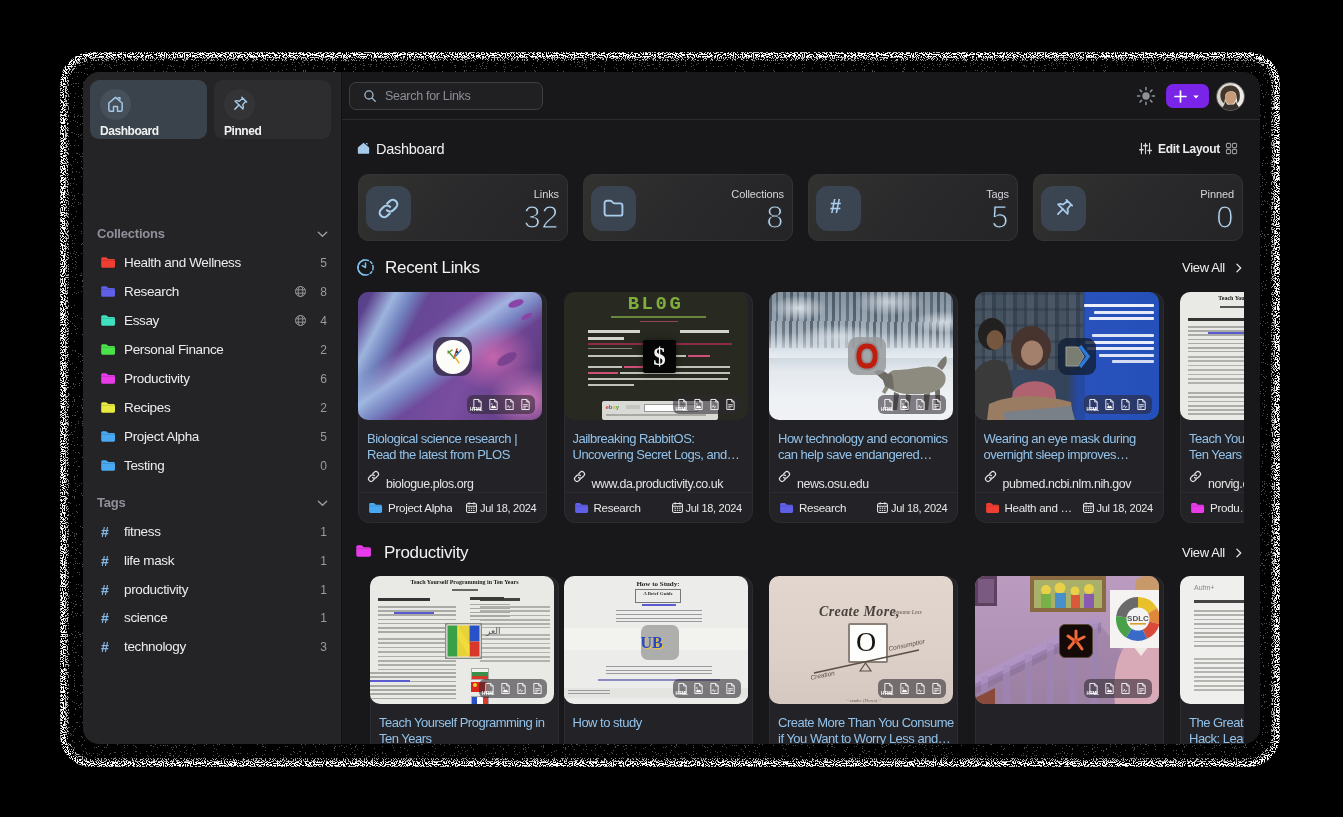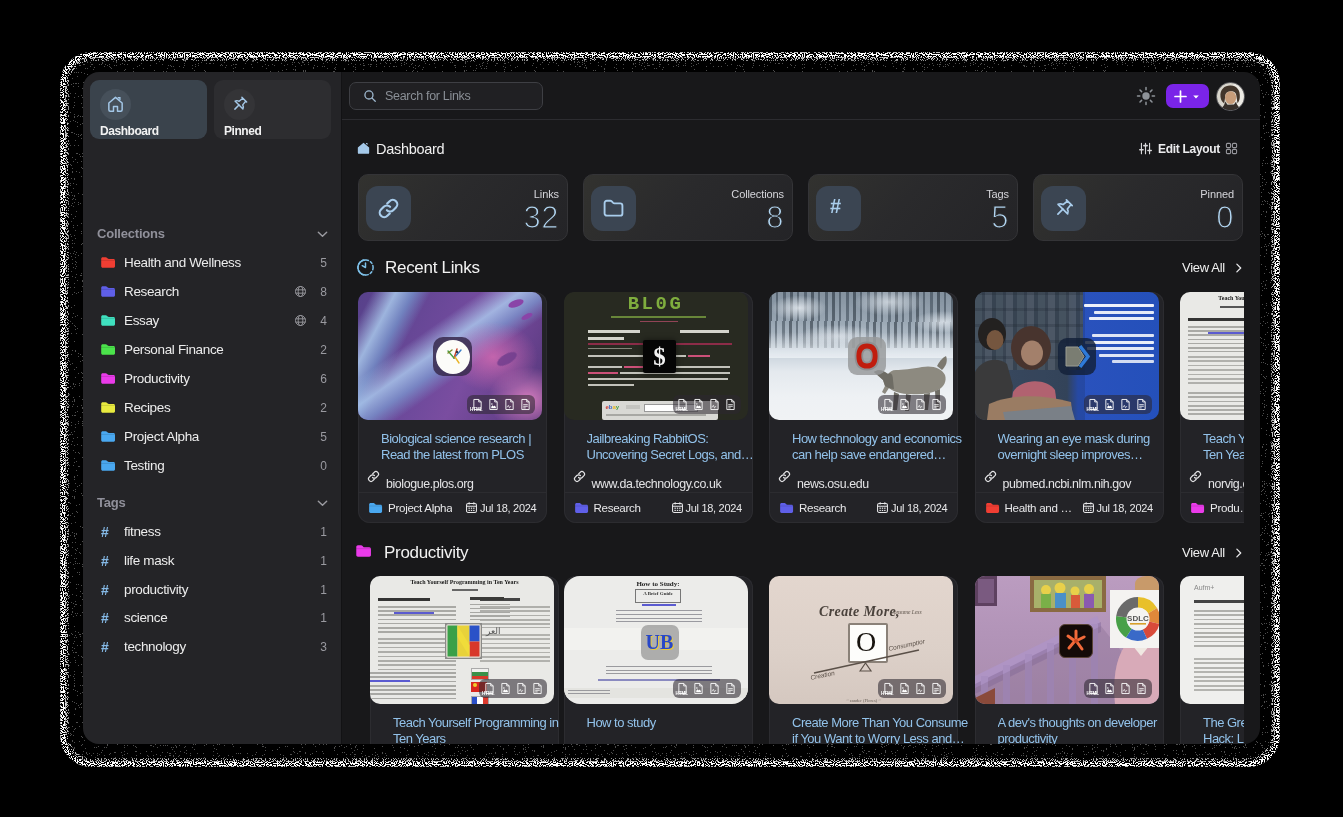--- a/index.html
+++ b/index.html
@@ -40,21 +40,21 @@
   .statlabel{position:absolute;right:8px;top:12.5px;font-size:11px;letter-spacing:-0.1px;color:#d5d5da;}
   .statnum{position:absolute;right:8px;top:25px;font-size:31px;font-weight:400;color:#b2d6f2;letter-spacing:0.5px;-webkit-text-stroke:1.2px #2a2a2c;}
   .cardrow{position:absolute;left:16px;width:886px;overflow:hidden;}
   .lcard{position:absolute;top:0;width:189px;height:231px;border-radius:12px;background:#232327;box-shadow:inset 0 0 0 1px #2c2c30;}
   .limg{position:absolute;left:0;top:0;width:184px;height:128px;border-radius:10px;overflow:hidden;}
   .pill{position:absolute;right:7px;top:103px;height:19px;border-radius:6px;background:rgba(44,40,48,0.58);
     display:flex;align-items:center;padding:0 3px;gap:2px;z-index:3;}
   .picon{position:relative;width:14px;height:15px;display:inline-block;}
   .picon svg{position:absolute;left:0.5px;top:1px;color:#fff;}
   .plab{position:absolute;left:0px;top:9.5px;font-size:4.5px;font-weight:bold;color:#fff;letter-spacing:0;}
-  .ltitle{position:absolute;left:9px;top:138.5px;width:178px;font-size:13px;letter-spacing:-0.5px;line-height:16.3px;color:#92c2ea;display:-webkit-box;-webkit-line-clamp:2;-webkit-box-orient:vertical;overflow:hidden;margin-left:14px;}
+  .ltitle{position:absolute;left:9px;top:138.5px;width:178px;font-size:13px;letter-spacing:-0.5px;line-height:16.3px;color:#92c2ea;display:-webkit-box;-webkit-line-clamp:2;-webkit-box-orient:vertical;overflow:hidden;}
   .lurl{position:absolute;left:9px;top:176.5px;height:15px;color:#e3e3e5;font-size:12.4px;letter-spacing:-0.4px;}
   .lurl span{position:absolute;left:19px;top:8px;white-space:nowrap;}
   .ldiv{position:absolute;left:0;top:200px;width:189px;height:1px;background:#2c2c30;}
   .lfoot{position:absolute;left:0;top:201px;width:189px;height:30px;font-size:11.6px;letter-spacing:-0.3px;color:#e8e8ea;}
   .lfold{position:absolute;left:10px;top:8px;}
   .lcoll{position:absolute;left:30px;top:8px;white-space:nowrap;max-width:78px;overflow:hidden;text-overflow:ellipsis;}
   .lcal{position:absolute;top:8px;}
   .ldate{position:absolute;top:8.5px;white-space:nowrap;font-size:11px;}
 </style>
 </head>
@@ -398,21 +398,21 @@
                   <path d="M5.2 8.2h5.6M5.2 10.2h5.6M5.2 12.2h3" stroke="#fff" stroke-width="1"></path>
                 </svg>
               </span>
 </div>
           </div>
 <div class="ltitle">Jailbreaking RabbitOS: Uncovering Secret Logs, and…</div>
 <div class="lurl">
             <svg class="icn" style="left:0;top:1px" width="13" height="13" viewBox="0 0 16 16">
               <use href="#i-link"></use>
             </svg>
-            <span>www.da.technology.co.uk</span>
+            <span>www.da.productivity.co.uk</span>
           </div>
 <div class="ldiv"></div>
 <div class="lfoot">
 <svg class="lfold" width="15" height="15" viewBox="0 0 16 16" style="color:#5f5fe8">
               <use href="#i-folder-f"></use>
             </svg>
 <span class="lcoll">Research</span>
 <svg class="lcal" style="left:107px;color:#e8e8ea" width="13" height="13" viewBox="0 0 15 15">
               <use href="#i-cal"></use>
             </svg>
@@ -645,29 +645,29 @@
                   <use href="#i-doc"></use>
                   <path d="M5.2 8.2h5.6M5.2 10.2h5.6M5.2 12.2h3" stroke="#fff" stroke-width="1"></path>
                 </svg>
               </span>
 </div>
           </div>
 <div class="ltitle">Teach Yourself Programming in Ten Years</div>
 
 </div>
 <div class="lcard" style="left:205.5px;">
-<div class="limg" style="background:#ececea;border-radius:16px;">
+<div class="limg" style="background:#ececea;">
 <div class="abs" style="left:0;top:4px;width:189px;text-align:center;font-size:7px;font-weight:bold;color:#1a1a1a;font-family:'Liberation Serif',serif;">How to Study:</div>
 <div class="abs" style="left:0;top:15px;width:189px;text-align:center;font-size:5px;font-weight:bold;color:#333;font-family:'Liberation Serif',serif;">A Brief Guide</div>
 <div class="abs" style="left:71px;top:13px;width:44px;height:12px;border:0.6px solid #777;"></div>
 <div class="abs" style="left:78px;top:28px;width:34px;height:2px;background:#5b5bd0;"></div>
 <div class="abs" style="left:52px;top:34px;width:86px;height:12px;background:repeating-linear-gradient(180deg,#9a9aa0 0 1.5px,transparent 1.5px 3.8px);"></div>
 <div class="abs" style="left:0px;top:52px;width:189px;height:22px;background:#f2f2ef;"></div>
 <div class="abs" style="left:77px;top:49px;width:38px;height:35px;border-radius:7px;background:rgba(148,148,148,0.72);"></div>
-<div class="abs" style="left:77px;top:49px;width:38px;height:35px;text-align:center;line-height:35px;font-family:'Liberation Serif',serif;font-weight:bold;font-size:20px;color:#2847c8;text-shadow:1px 1px 0 #e8c83a;">UB</div>
+<div class="abs" style="left:77px;top:49px;width:38px;height:35px;line-height:35px;font-family:'Liberation Serif',serif;font-weight:bold;font-size:16px;color:#2847c8;text-shadow:1px 1px 0 #e8c83a;">UB</div>
 <div class="abs" style="left:42px;top:90px;width:106px;height:8px;background:repeating-linear-gradient(180deg,#9a9a9e 0 1.4px,transparent 1.4px 3.6px);"></div>
 <div class="abs" style="left:34px;top:103px;width:122px;height:2px;background:#8a8ac0;"></div>
 <div class="abs" style="left:0px;top:112px;width:189px;height:10px;background:#e4e4e0;"></div>
 <div class="abs" style="left:4px;top:114px;width:42px;height:6px;background:repeating-linear-gradient(180deg,#9a9a9e 0 1.2px,transparent 1.2px 3.2px);"></div>
 <div class="pill">
 <span class="picon">
                 <svg width="13" height="13" viewBox="0 0 16 16">
                   <use href="#i-doc"></use>
                 </svg>
                 <span class="plab">HTML</span>
@@ -818,21 +818,20 @@
                 </svg>
               </span>
 <span class="picon">
                 <svg width="13" height="13" viewBox="0 0 16 16">
                   <use href="#i-doc"></use>
                   <path d="M5.2 8.2h5.6M5.2 10.2h5.6M5.2 12.2h3" stroke="#fff" stroke-width="1"></path>
                 </svg>
               </span>
 </div>
           </div>
-<div class="ltitle">A dev's thoughts on developer productivity</div>
 
 </div>
 <div class="lcard" style="left:822px;">
 <div class="limg" style="background:#efefed;">
 <div class="abs" style="left:14px;top:8px;font-size:7px;color:#888;">Aufm+</div>
 <div class="abs" style="left:14px;top:24px;width:120px;height:3px;background:#444;"></div>
 <div class="abs" style="left:14px;top:34px;width:110px;height:40px;background:repeating-linear-gradient(180deg,#b0b0ac 0 1.6px,transparent 1.6px 4.4px);"></div>
 <div class="abs" style="left:14px;top:82px;width:100px;height:34px;background:repeating-linear-gradient(180deg,#b4b4b0 0 1.6px,transparent 1.6px 4.5px);"></div>
 </div>
 <div class="ltitle">The Great Productivity<br>Hack: Learning…</div>

